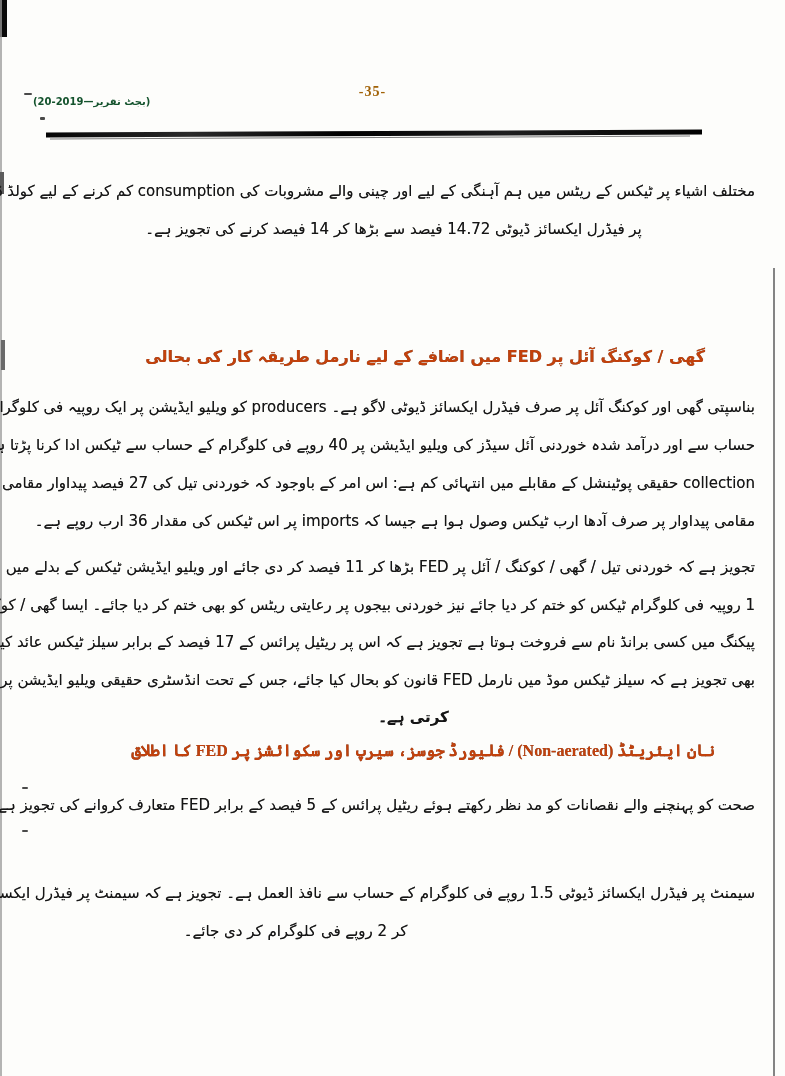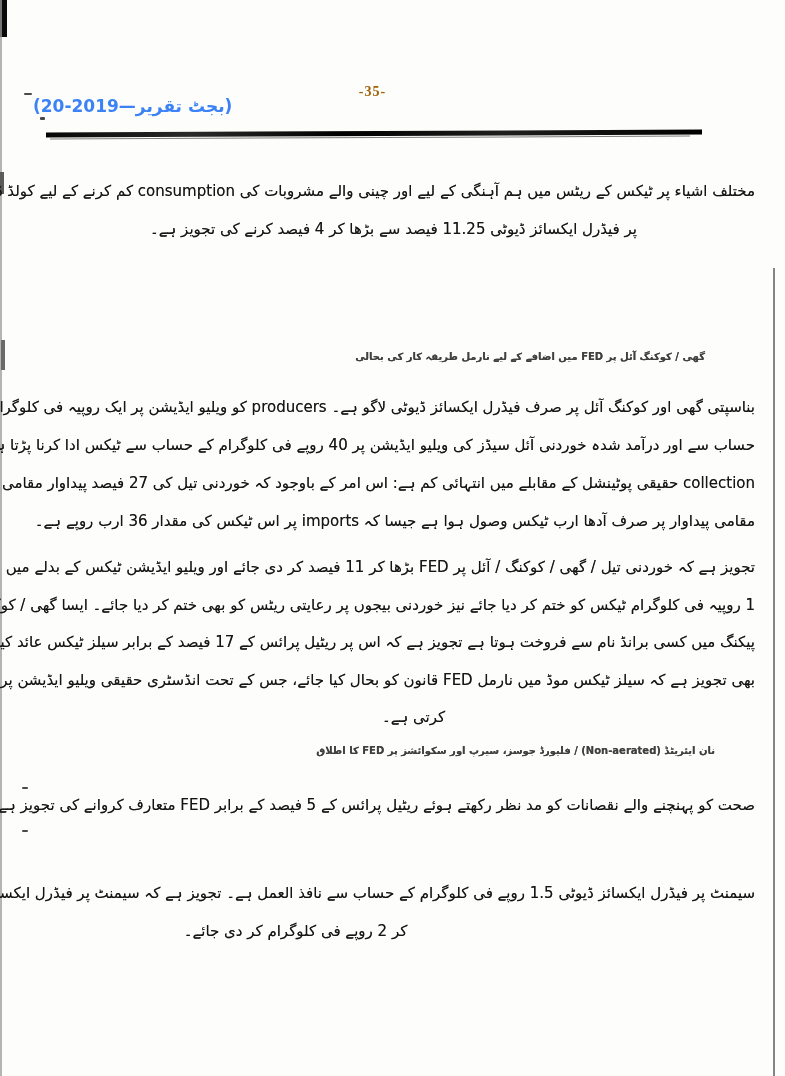--- a/index.html
+++ b/index.html
@@ -23,53 +23,53 @@
   .speck-3{left:22px;top:787px;width:6px;}
   .speck-4{left:22px;top:830px;width:6px;}
   
   .page-number{
     position:absolute;left:330px;top:84px;width:85px;
     text-align:center;font-weight:700;font-size:14px;letter-spacing:1px;
     font-family:"Liberation Serif","DejaVu Serif",serif;color:#a16207;
   }
   .header-label{
     position:absolute;left:33px;top:96px;
-    direction:rtl;font-weight:700;font-size:17px;color:#3b82f6;
+    direction:rtl;font-weight:700;font-size:10px;color:#14532d;
     white-space:nowrap;
   }
   .header-rule{
     position:absolute;left:46px;top:131px;width:656px;height:5px;
     background:linear-gradient(90deg,#050505 0%,#2a2a2a 22%,#000 45%,#1f1f1f 70%,#000 100%);
     transform:rotate(-0.25deg);
   }
   .header-rule::after{
     content:"";position:absolute;left:4px;top:6px;width:640px;height:1px;background:#7d7d7d;
   }
   
   .para{position:absolute;left:72px;right:30px;}
   .line{
     direction:rtl;
     white-space:nowrap;
     height:38px;line-height:38px;
     font-size:15px;
     text-align:justify;text-align-last:justify;
     text-shadow:0 0 .4px rgba(0,0,0,.55);
   }
-  .line--center{text-align-last:center;}
+  .line--center{text-align-last:center;font-weight:bold;}
   .line--center-shift{text-align:center;text-align-last:center;transform:translateX(-20px);}
   .line--left-shift{text-align:center;text-align-last:center;transform:translateX(-118px);}
   .heading{
     position:absolute;left:72px;right:30px;
     direction:rtl;white-space:nowrap;
-    font-weight:700;font-size:10px;line-height:30px;
-    color:#404040;
+    font-weight:700;font-size:16px;line-height:30px;
+    color:#c2410c;
     text-shadow:0 0 .5px rgba(0,0,0,.6);
   }
   .heading--r50{text-align:right;padding-right:50px;}
-  .heading--r40{text-align:right;padding-right:40px;}
+  .heading--r40{text-align:right;padding-right:40px;font-family:Liberation Serif, serif;}
   .heading--r55{text-align:right;padding-right:55px;}
   #p1{top:172px;}
   #h1{top:342px;}
   #p2{top:388px;}
   #p2 .line{height:38px;line-height:38px;}
   #p3{top:549px;}
   #p3 .line{height:37.5px;line-height:37.5px;}
   #h2{top:736px;}
   #p4{top:786px;}
   #h3{top:828px;}
@@ -89,21 +89,21 @@
   <div class="speck speck-2"></div>
   <div class="speck speck-3"></div>
   <div class="speck speck-4"></div>
 
   <div class="page-number">-35-</div>
   <div class="header-label">(بجٹ تقریر—2019-20)</div>
   <div class="header-rule"></div>
 
   <div class="para" id="p1">
     <div class="line">مختلف اشیاء پر ٹیکس کے ریٹس میں ہم آہنگی کے لیے اور چینی والے مشروبات کی consumption کم کرنے کے لیے کولڈ ڈرنکس</div>
-    <div class="line line--center-shift">پر فیڈرل ایکسائز ڈیوٹی 11.25 فیصد سے بڑھا کر 4 فیصد کرنے کی تجویز ہے۔</div>
+    <div class="line line--center-shift">پر فیڈرل ایکسائز ڈیوٹی 14.72 فیصد سے بڑھا کر 14 فیصد کرنے کی تجویز ہے۔</div>
   </div>
 
   <div class="heading heading--r50" id="h1">گھی / کوکنگ آئل پر FED میں اضافے کے لیے نارمل طریقہ کار کی بحالی</div>
 
   <div class="para" id="p2">
     <div class="line">بناسپتی گھی اور کوکنگ آئل پر صرف فیڈرل ایکسائز ڈیوٹی لاگو ہے۔ producers کو ویلیو ایڈیشن پر ایک روپیہ فی کلوگرام کے</div>
     <div class="line">حساب سے اور درآمد شدہ خوردنی آئل سیڈز کی ویلیو ایڈیشن پر 40 روپے فی کلوگرام کے حساب سے ٹیکس ادا کرنا پڑتا ہے۔ ٹیکسز کی</div>
     <div class="line">collection حقیقی پوٹینشل کے مقابلے میں انتہائی کم ہے: اس امر کے باوجود کہ خوردنی تیل کی 27 فیصد پیداوار مقامی ہے۔</div>
     <div class="line">مقامی پیداوار پر صرف آدھا ارب ٹیکس وصول ہوا ہے جیسا کہ imports پر اس ٹیکس کی مقدار 36 ارب روپے ہے۔</div>
   </div>

